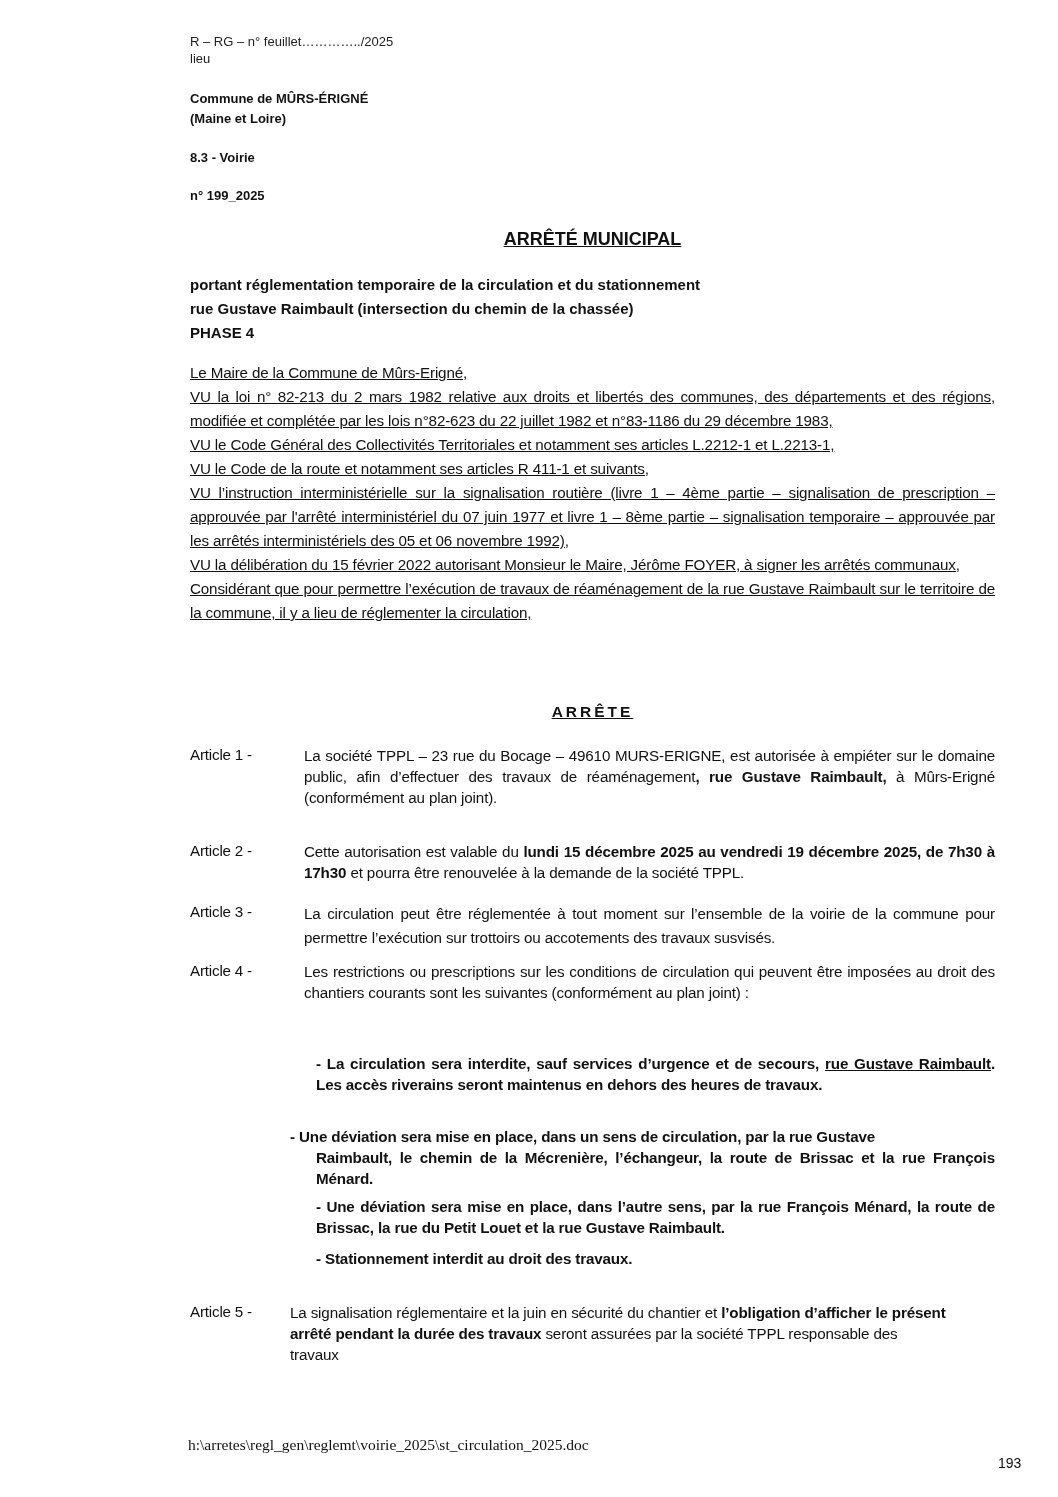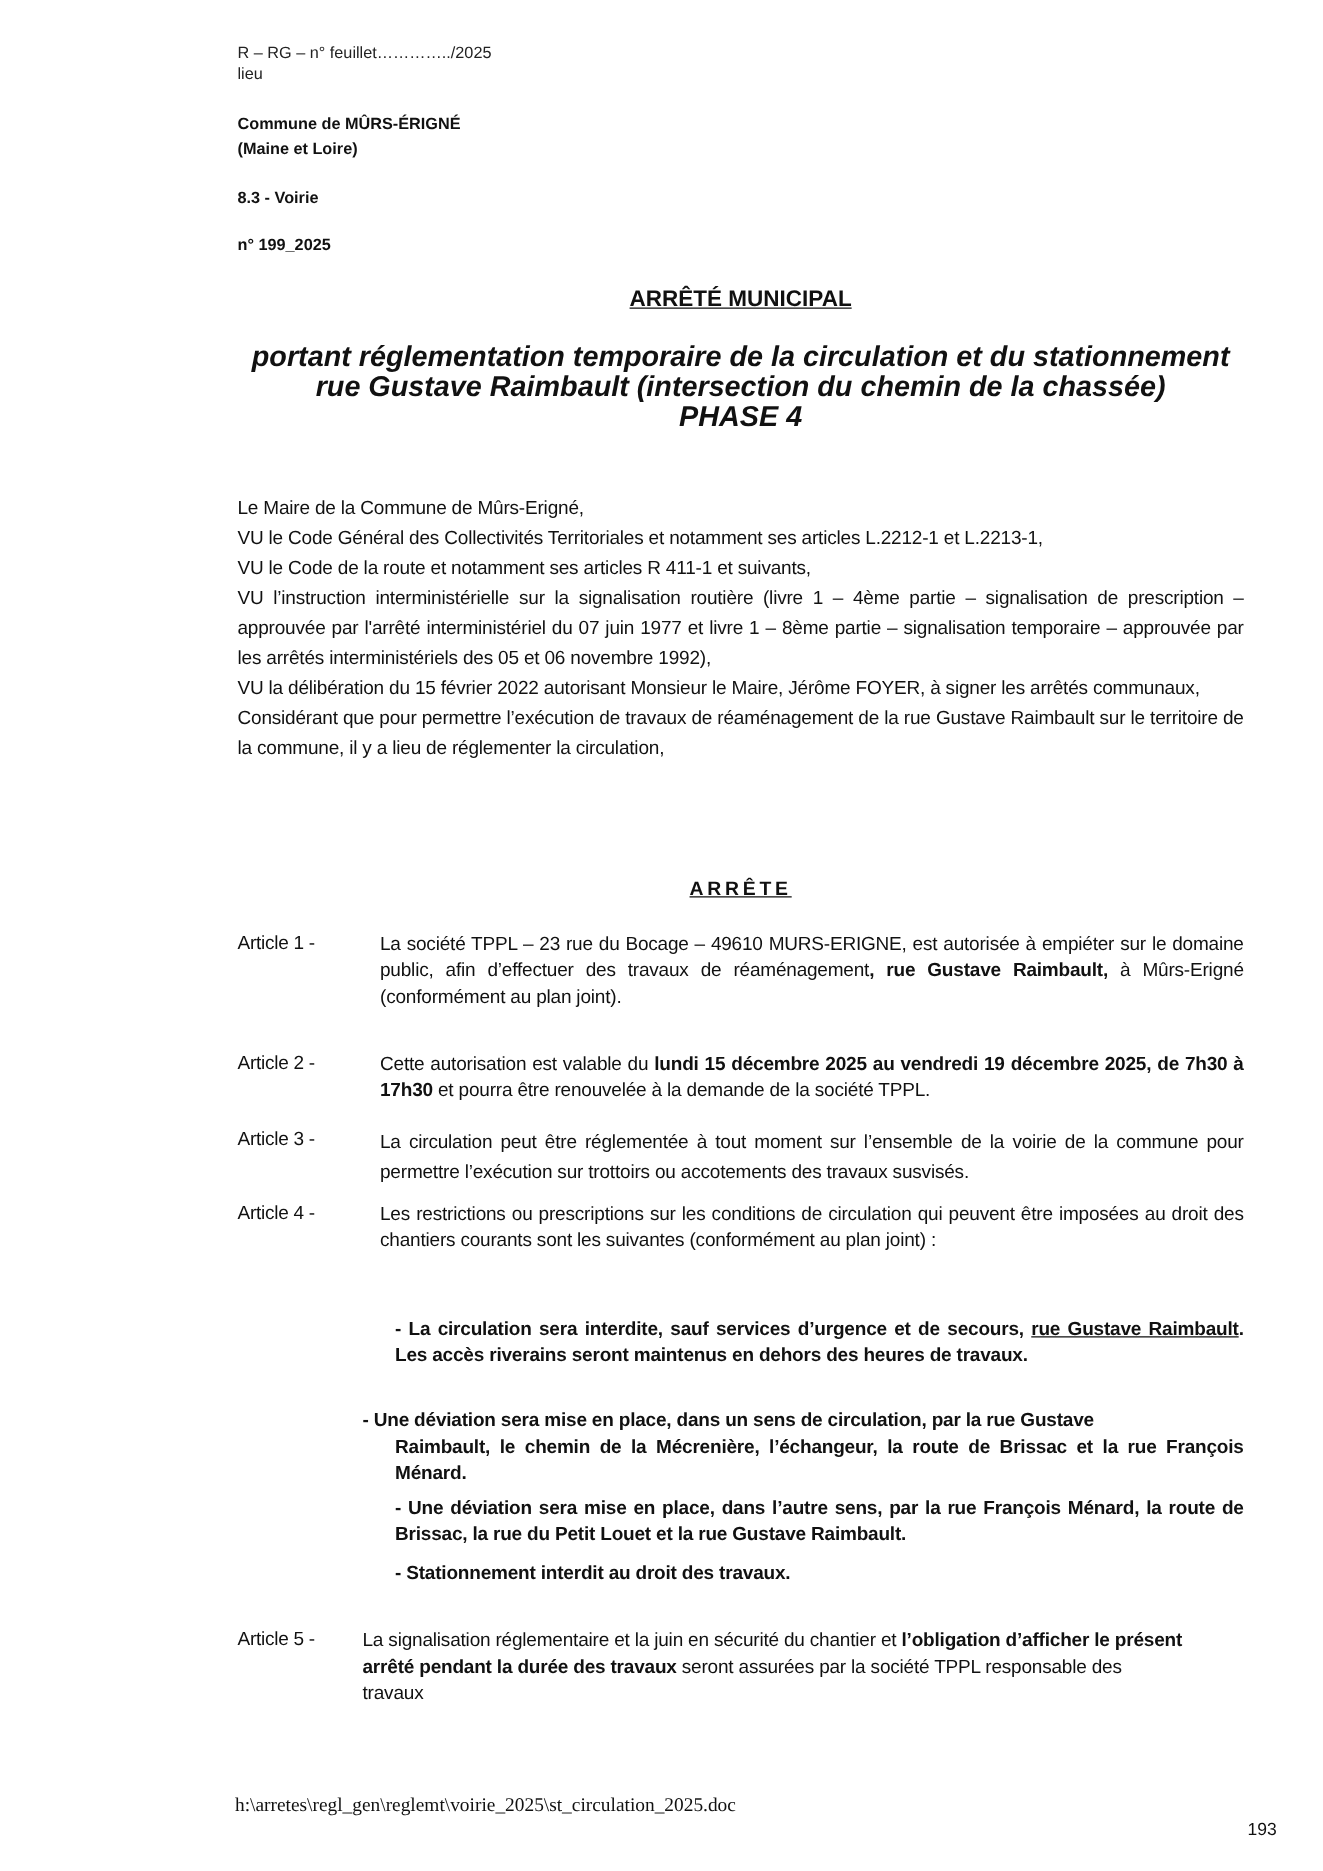--- a/index.html
+++ b/index.html
@@ -1,21 +1,21 @@
 <!DOCTYPE html>
 <html><head>
   <meta charset="utf-8">
   <style>
     html, body { margin: 0; padding: 0; background: #ffffff; }
     body { width: 1058px; height: 1497px; position: relative; overflow: hidden; color: #111; font-family: "Liberation Sans", sans-serif; }
     .abs { position: absolute; }
     .hdr-small { font-size: 13px; line-height: 16px; color: #222; }
     .hdr-bold { font-size: 13px; font-weight: bold; line-height: 19px; }
     .title { font-size: 18px; font-weight: bold; text-decoration: underline; text-align: center; }
-    .subtitle { font-size: 23px; font-weight: bold; text-align: center; line-height: 24px; font-style: italic; }
+    .subtitle { font-size: 15px; font-weight: bold; text-align: left; line-height: 24px; }
     .body { font-size: 15.2px; line-height: 24px; text-align: justify; letter-spacing: -0.15px; }
     .body p { margin: 0; }
     .arrete { font-size: 15.5px; font-weight: bold; text-decoration: underline; letter-spacing: 3px; text-align: center; }
     .art-label { font-size: 15.2px; font-weight: normal; letter-spacing: -0.2px; }
     .art-text { font-size: 15.2px; line-height: 21px; text-align: justify; letter-spacing: -0.15px; }
     .bold-text { font-weight: bold; }
     .u { text-decoration: underline; }
     .bullet { font-size: 15.2px; font-weight: bold; line-height: 21px; text-align: justify; letter-spacing: -0.15px; }
     .footer-path { font-family: "Liberation Serif", serif; font-size: 15.5px; color: #111; }
     .page-num { font-size: 14px; color: #111; }
@@ -30,22 +30,23 @@
 <div class="abs hdr-bold" style="left:190px; top:148px;">8.3 - Voirie</div>
 <div class="abs hdr-bold" style="left:190px; top:186px;">n° 199_2025</div>
 
 <div class="abs title" style="left:190px; width:805px; top:229px;">ARRÊTÉ MUNICIPAL</div>
 <div class="abs subtitle" style="left:190px; width:805px; top:273px;">
   <div>portant réglementation temporaire de la circulation et du stationnement</div>
   <div>rue Gustave Raimbault (intersection du chemin de la chassée)</div>
   <div>PHASE 4</div>
 </div>
 
-<div class="abs body" style="left:190px; width:805px; top:395px;">
+<div class="abs body" style="left:190px; width:805px; top:361px;text-decoration:underline;">
   <p>Le Maire de la Commune de Mûrs-Erigné,</p>
+  <p>VU la loi n° 82-213 du 2 mars 1982 relative aux droits et libertés des communes, des départements et des régions, modifiée et complétée par les lois n°82-623 du 22 juillet 1982 et n°83-1186 du 29 décembre 1983,</p>
   <p>VU le Code Général des Collectivités Territoriales et notamment ses articles L.2212-1 et L.2213-1,</p>
   <p>VU le Code de la route et notamment ses articles R 411-1 et suivants,</p>
   <p>VU l’instruction interministérielle sur la signalisation routière (livre 1 – 4ème partie – signalisation de prescription – approuvée par l'arrêté interministériel du 07 juin 1977 et livre 1 – 8ème partie – signalisation temporaire – approuvée par les arrêtés interministériels des 05 et 06 novembre 1992),</p>
   <p>VU la délibération du 15 février 2022 autorisant Monsieur le Maire, Jérôme FOYER, à signer les arrêtés communaux,</p>
   <p>Considérant que pour permettre l’exécution de travaux de réaménagement de la rue Gustave Raimbault sur le territoire de la commune, il y a lieu de réglementer la circulation,</p>
 </div>
 
 <div class="abs arrete" style="left:190px; width:805px; top:703px;">ARRÊTE</div>
 
 <div class="abs art-label" style="left:190px; top:746px;">Article 1 -</div>

